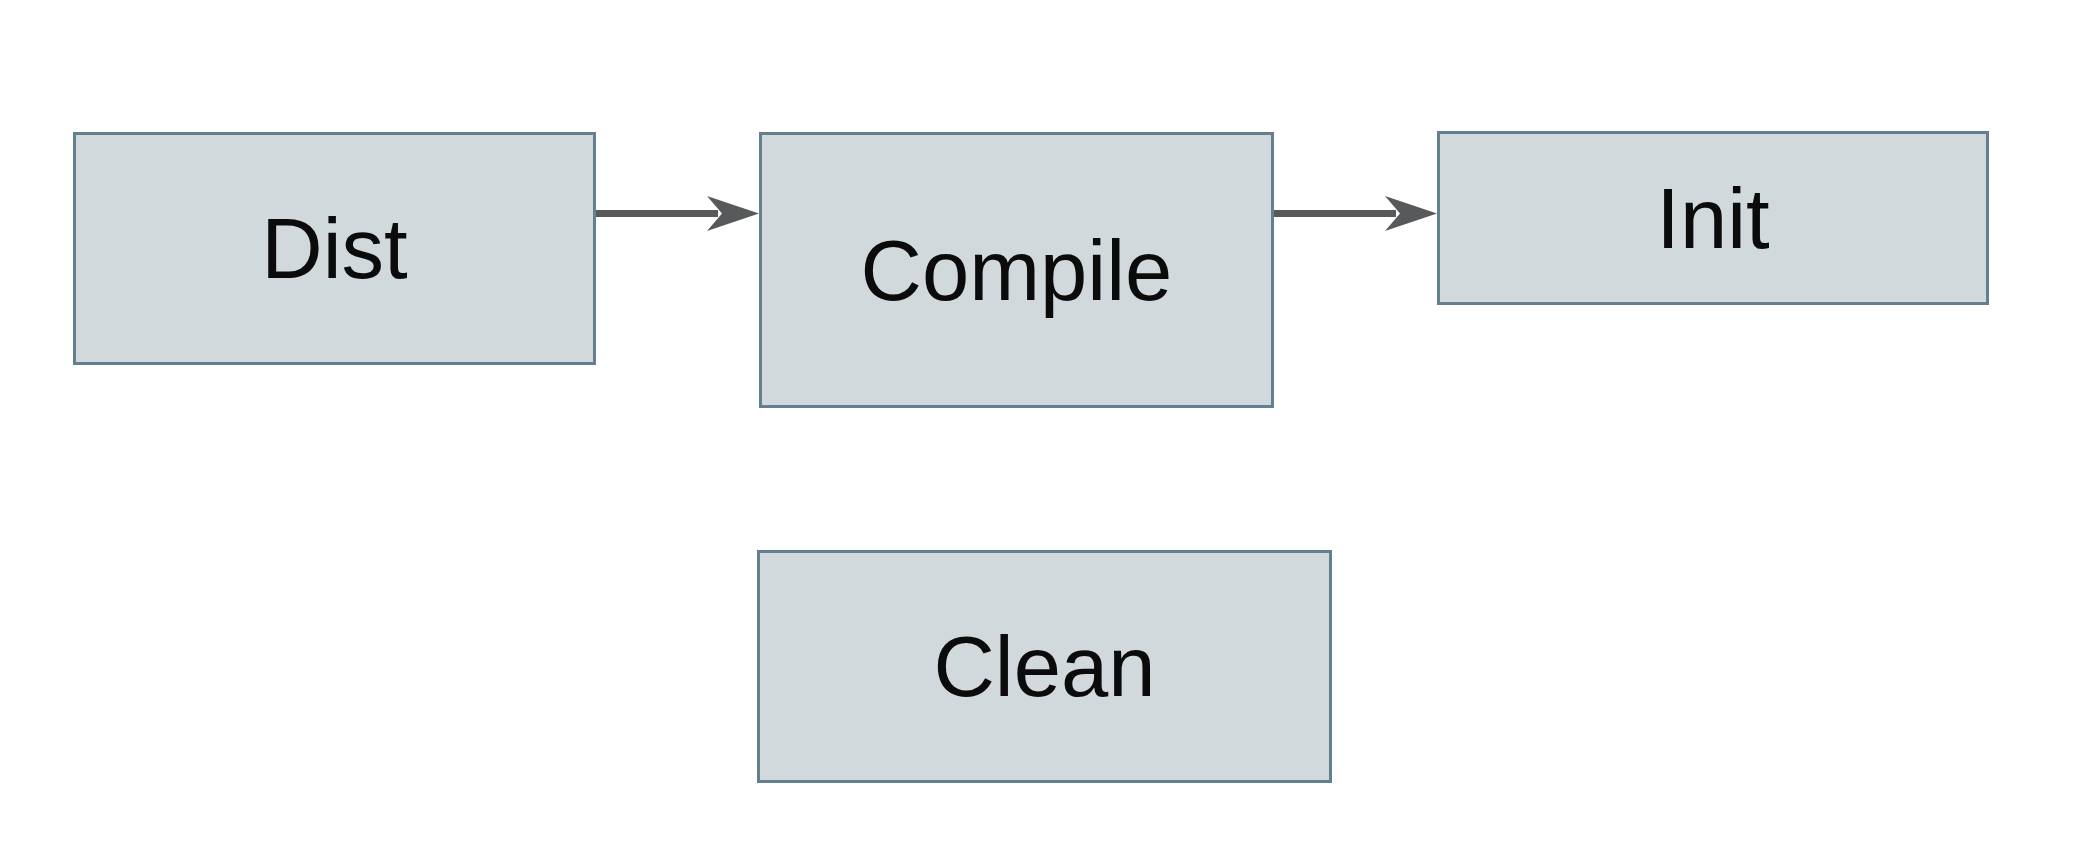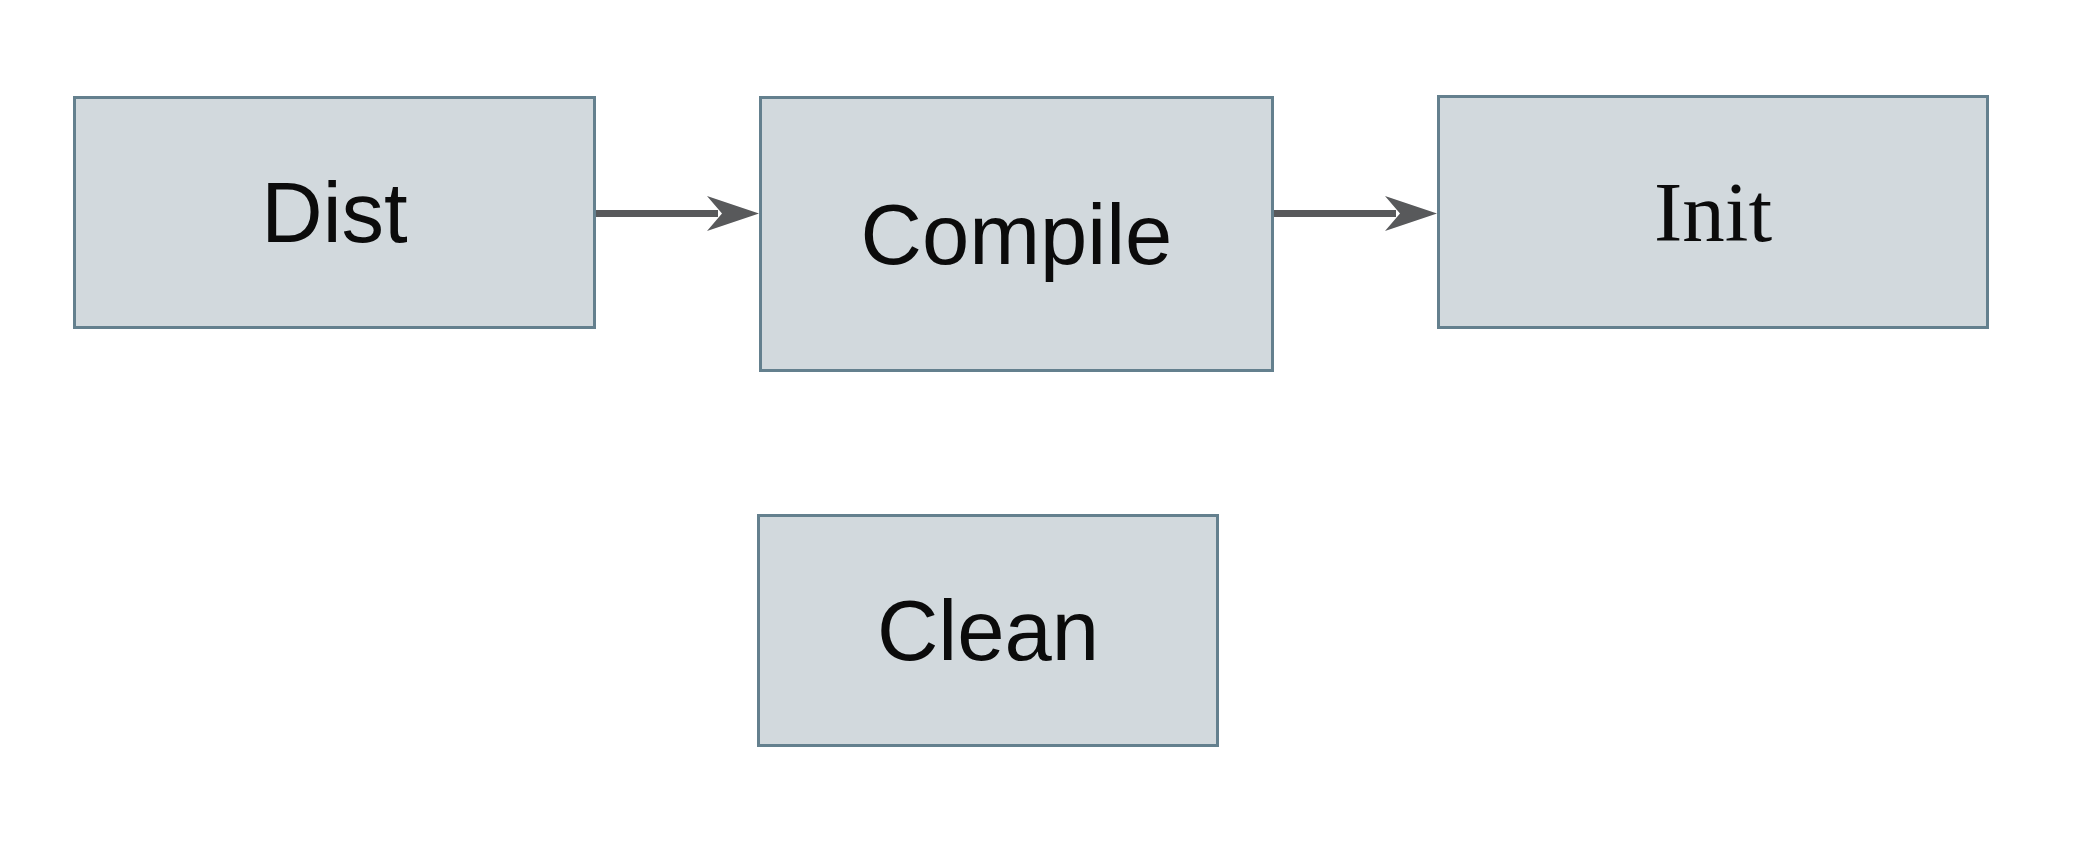--- a/index.html
+++ b/index.html
@@ -19,32 +19,33 @@
     overflow: hidden;
     font-family: "Liberation Sans", "DejaVu Sans", sans-serif;
   }
   .node {
     position: absolute;
     background: var(--node-fill);
     border: 3px solid var(--node-border);
     display: flex;
     align-items: center;
     justify-content: center;
+    margin-top: 36px;
   }
   .node-label {
     font-size: 85px;
     line-height: 1;
     color: var(--text);
     letter-spacing: 0;
     white-space: nowrap;
   }
   .node-dist    { left: 73px;   top: 96px;  width: 523px; height: 233px; }
   .node-compile { left: 759px;  top: 96px;  width: 515px; height: 276px; }
-  .node-init    { left: 1437px; top: 95px;  width: 552px; height: 234px; font-family: Liberation Serif, serif; }
-  .node-clean   { left: 757px;  top: 514px; width: 462px; height: 233px; text-align: right; }
+  .node-init    { left: 1437px; top: 95px;  width: 552px; height: 174px; }
+  .node-clean   { left: 757px;  top: 514px; width: 575px; height: 233px; text-align: right; }
   .edge {
     position: absolute;
     top: 191px;
     height: 45px;
   }
   .edge-1 { left: 596px;  width: 163px; }
   .edge-2 { left: 1274px; width: 163px; }
   .edge svg { display: block; width: 100%; height: 100%; }
   .edge line { stroke: var(--arrow); stroke-width: 7; }
   .edge polygon { fill: var(--arrow); }

